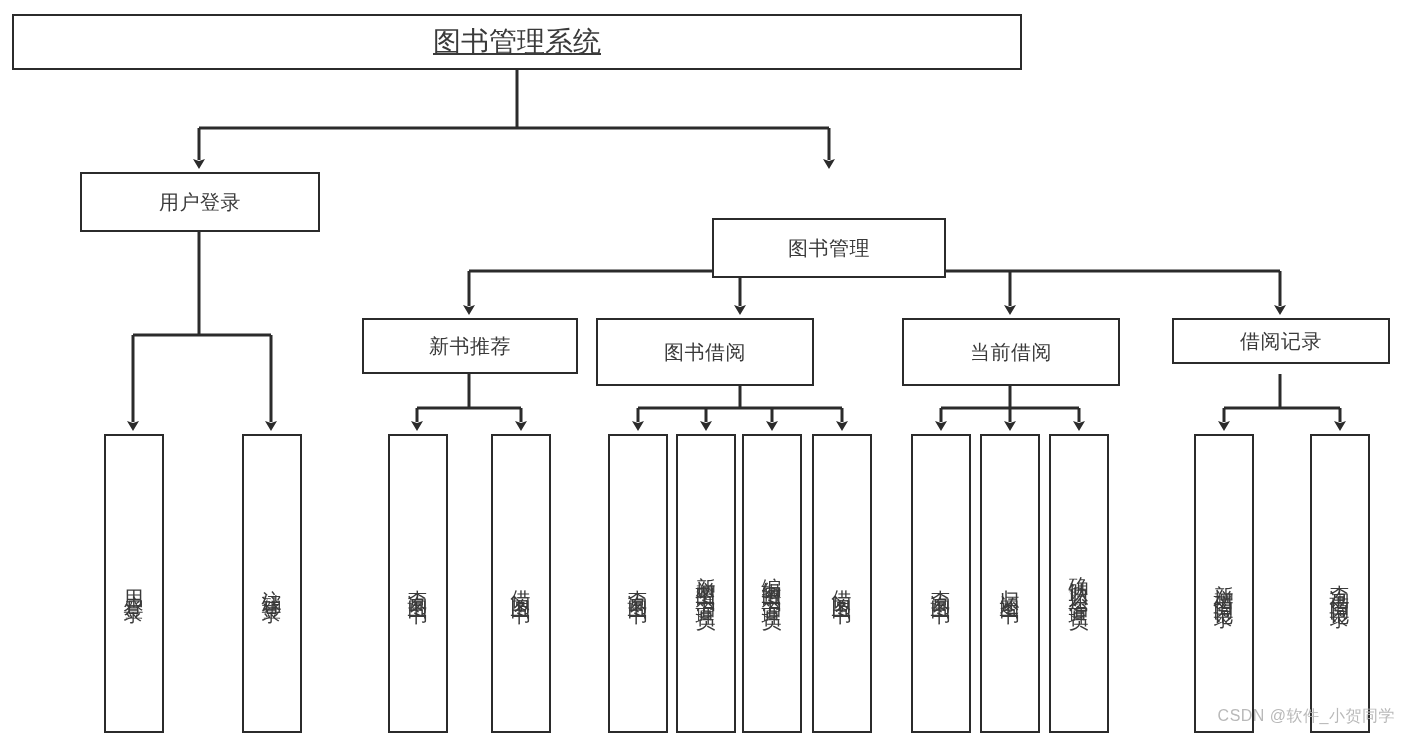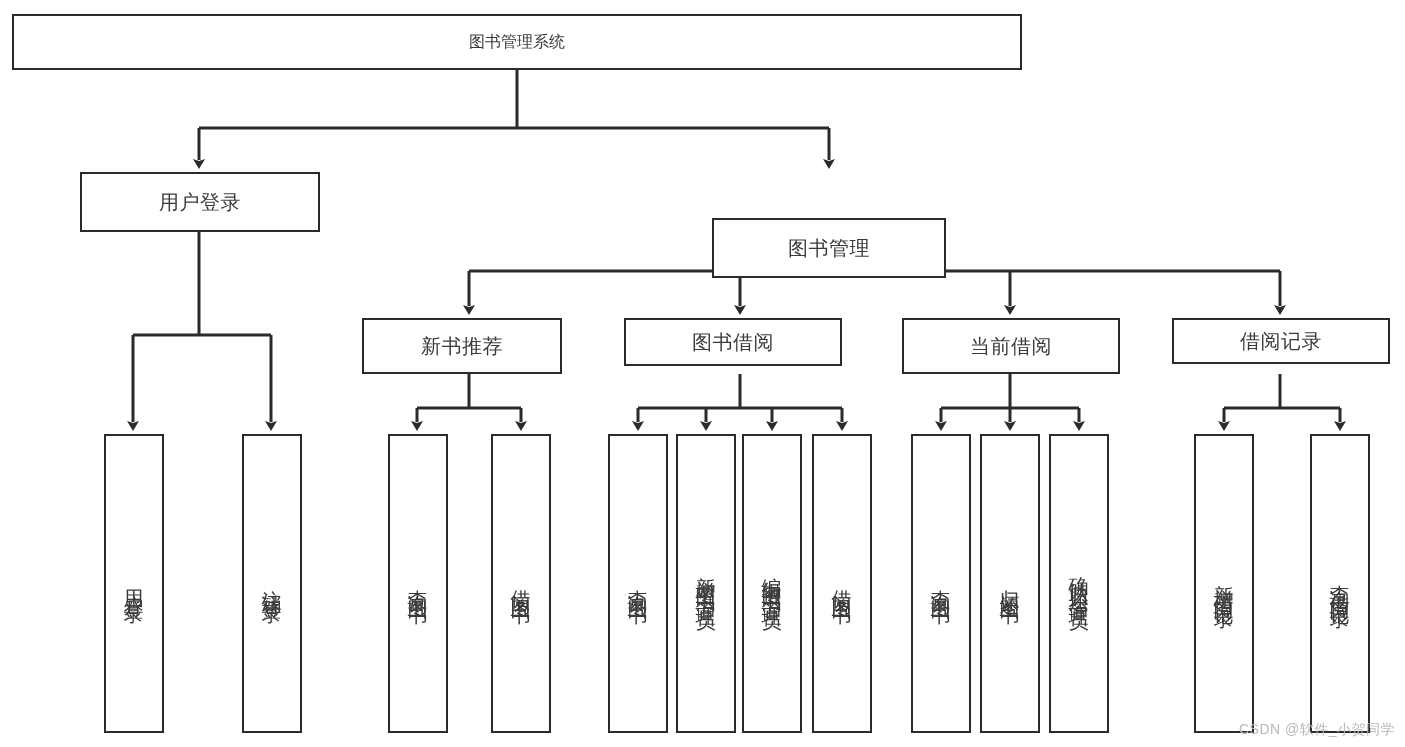--- a/index.html
+++ b/index.html
@@ -36,41 +36,42 @@
     justify-content: center;
     color: #3a3a3a;
     z-index: 2;
   }
   .node.h {
     font-size: 20px;
     letter-spacing: 0.5px;
     line-height: 1.1;
   }
   .node.root {
-    font-size: 16px;
+    font-size: 28px;
+    text-decoration: underline;
   }
   .node.leaf {
     font-size: 20px;
     padding: 6px 0;
   }
   .vtext {
     writing-mode: vertical-rl;
     text-orientation: upright;
     -webkit-writing-mode: vertical-rl;
     letter-spacing: 5px;
     line-height: 1.0;
     white-space: nowrap;
     color: #3a3a3a;
     display: block;
   }
   .watermark {
     position: absolute;
     right: 10px;
-    bottom: 8px;
-    font-size: 14px;
+    bottom: 20px;
+    font-size: 16px;
     color: #b9b9b9;
     z-index: 5;
     white-space: nowrap;
     letter-spacing: 0.5px;
   }
 </style>
 </head>
 <body>
 
 <div id="canvas">
@@ -127,25 +128,25 @@
       <path d="M1340,408 L1340,422" marker-end="url(#arrow)"></path>
     </g>
   </svg>
 
   <div class="node root" style="left:12px; top:14px; width:1010px; height:56px;">图书管理系统</div>
 
   <div class="node h" style="left:80px; top:172px; width:240px; height:60px;">用户登录</div>
 
   <div class="node h" style="left:712px; top:172px; width:234px; height:60px;margin-top:46px;">图书管理</div>
 
-  <div class="node h" style="left:362px; top:318px; width:200px; height:56px;">新书推荐</div>
+  <div class="node h" style="left:362px; top:318px; width:216px; height:56px;">新书推荐</div>
 
-  <div class="node h" style="left:624px; top:318px; width:218px; height:48px;">图书借阅</div>
+  <div class="node h" style="left:596px; top:318px; width:218px; height:68px;">图书借阅</div>
 
-  <div class="node h" style="left:902px; top:318px; width:218px; height:56px;">当前借阅</div>
+  <div class="node h" style="left:902px; top:318px; width:218px; height:68px;">当前借阅</div>
 
   <div class="node h" style="left:1172px; top:318px; width:218px; height:46px;">借阅记录</div>
 
   <div class="node leaf" style="left:104px; top:434px; width:60px; height:299px;">
     <span class="vtext">用户登录</span>
   </div>
   <div class="node leaf" style="left:242px; top:434px; width:60px; height:299px;">
     <span class="vtext">注销登录</span>
   </div>
 

